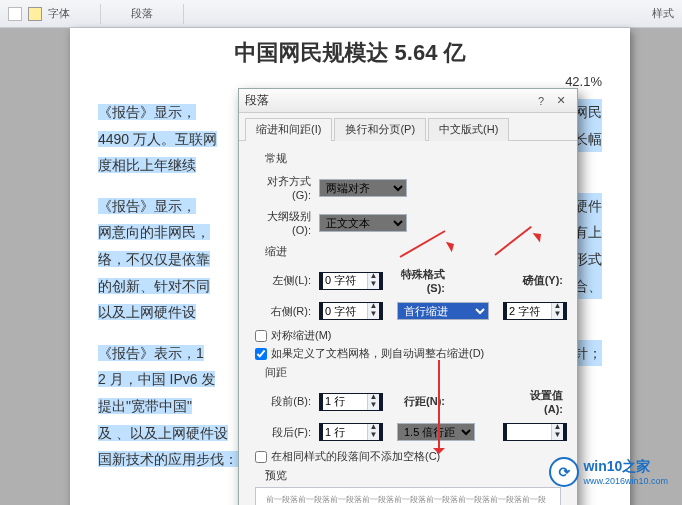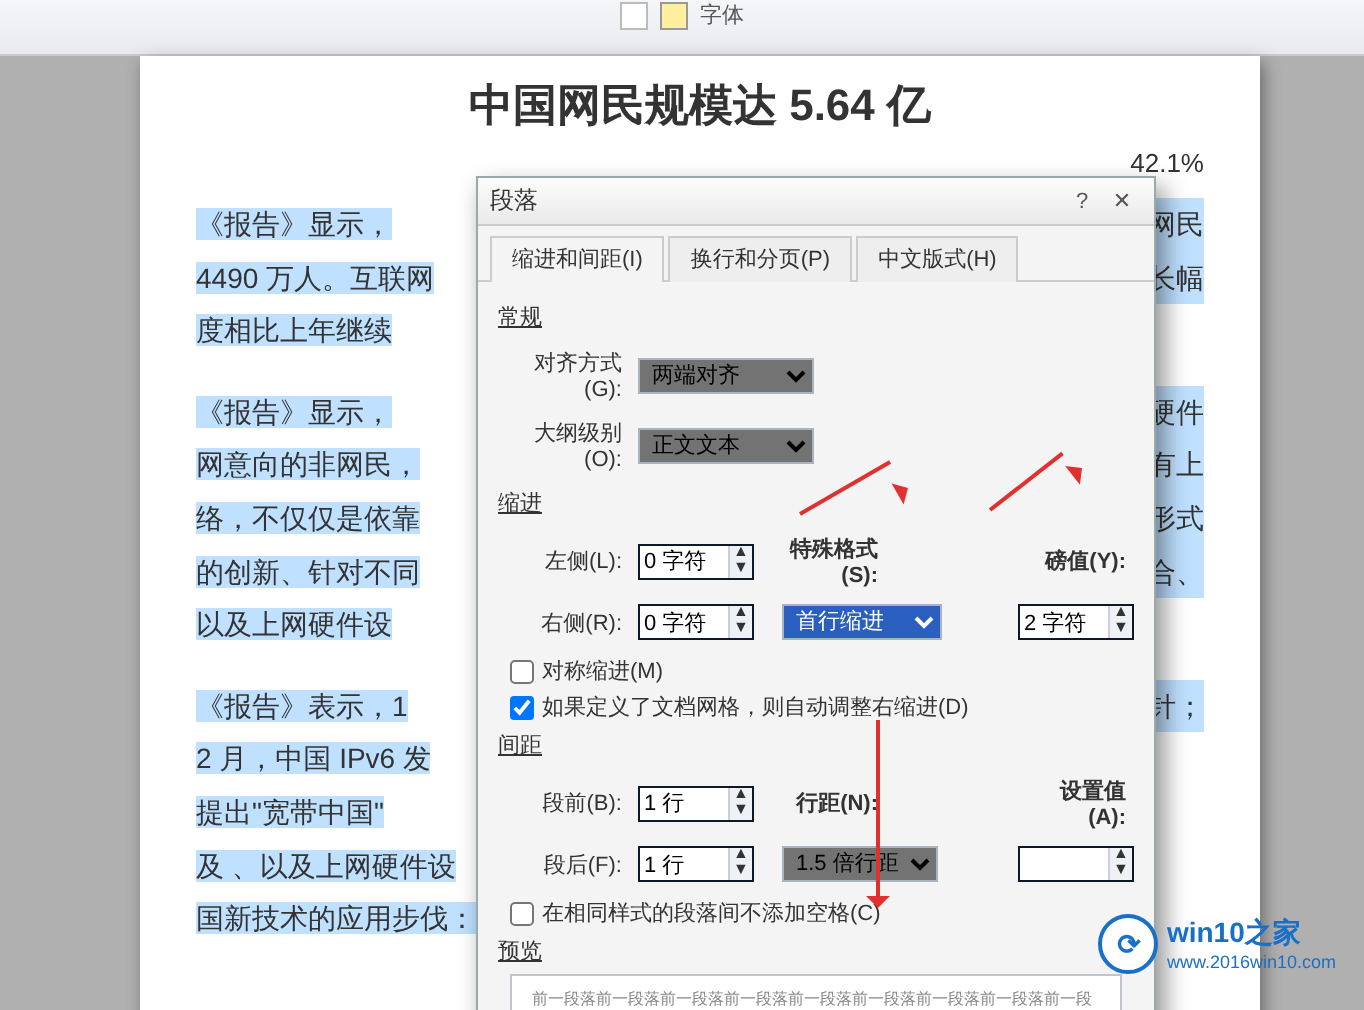--- a/index.html
+++ b/index.html
@@ -12,21 +12,20 @@
   position: relative;
 }
 .ribbon {
   height: 28px;
   background: linear-gradient(#f5f6f8, #e8eaf0);
   border-bottom: 1px solid #c9cbd1;
   display: flex;
   align-items: center;
   padding: 0 8px;
   gap: 30px;
-  flex-direction: column;
 }
 .ribbon .grp { display: flex; align-items: center; gap: 6px; color: #555; font-size: 11px; }
 .ribbon .divider { width:1px; height:20px; background:#cfd1d6; }
 .ribbon .icon-sq { width:14px; height:14px; background:#fff; border:1px solid #bbb; }
 .ribbon .swatch { width:14px; height:14px; border:1px solid #999; }
 .doc-area {
   position: relative;
   height: 477px;
   background: #b0b0b0;
   display: flex;
@@ -75,34 +74,34 @@
   padding: 3px 10px 4px;
   background: #eee;
   border: 1px solid #ccc;
   border-bottom: none;
   font-size: 11px;
   position: relative;
   top: 1px;
 }
 .tab.active { background: #f4f4f4; }
 .body { padding: 6px 10px 8px 10px; }
-.section-label { margin: 4px 0 3px 0; text-decoration: underline; }
+.section-label { margin: 4px 0 3px 16px; }
 .row { display: flex; align-items: center; margin: 8px 0; gap: 4px; }
 .lbl { width: 66px; text-align: right; padding-right: 4px; }
 .lbl-sm { width: 52px; text-align: right; padding-right: 4px; font-weight: bold; }
 select, input.txt {
   height: 18px;
   font-size: 11px;
   border: 1px solid #a9b4c0;
   background: #737373;
   padding: 0 2px;
 }
 .spin {
   display: inline-flex; align-items: center;
-  border: 1px solid #0f172a; background:#ec4899;
+  border: 4px solid #0f172a; background:#ec4899;
   height: 18px;
 }
 .spin input { border:none; width: 44px; height:16px; font-size:11px; padding:0 2px; }
 .spin .sp { display:flex; flex-direction:column; }
 .spin .sp span { width:12px; height:8px; line-height:6px; text-align:center; font-size:8px; background:#eef1f6; border-left:1px solid #ccd; }
 .check { display:flex; align-items:center; gap:4px; margin:3px 0 3px 6px; }
 .check input { width:12px; height:12px; }
 .preview {
   margin: 4px 6px 4px 6px;
   height: 86px;
@@ -214,21 +213,21 @@
       </div>
       <div class="row">
         <span class="lbl">右侧(R):</span>
         <div class="spin">
             <input value="0 字符" style="">
             <span class="sp">
               <span>▲</span>
               <span>▼</span>
             </span>
           </div>
-        <select class="hl-field" style="width:80px;margin-left:10px"><option>首行缩进</option></select>
+        <select class="hl-field" style="width:92px;margin-left:10px"><option>首行缩进</option></select>
         <span style="flex:1"></span>
         <div class="spin">
             <input value="2 字符" style="">
             <span class="sp">
               <span>▲</span>
               <span>▼</span>
             </span>
           </div>
       </div>
       <label class="check">

